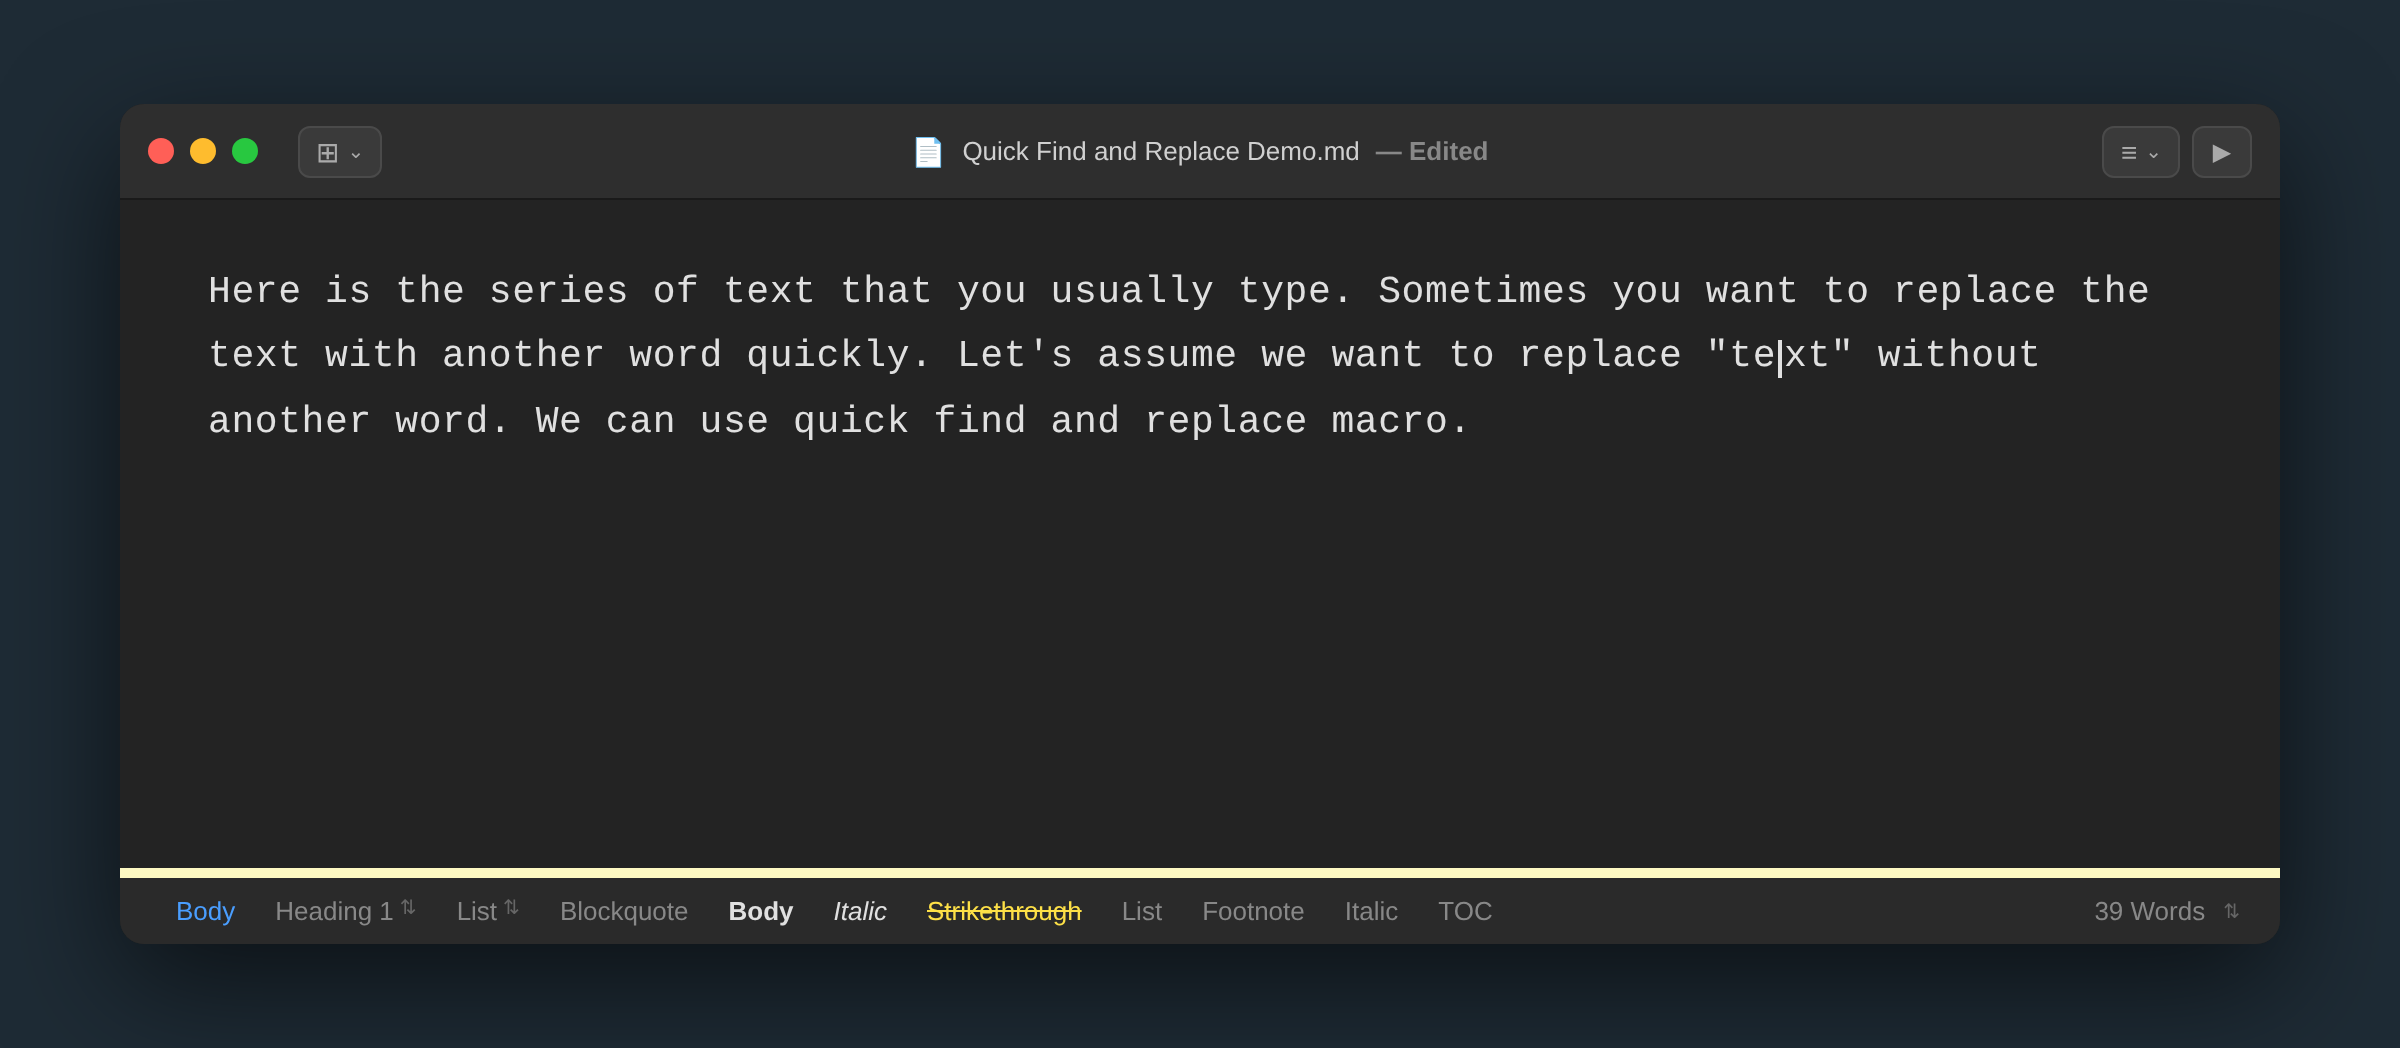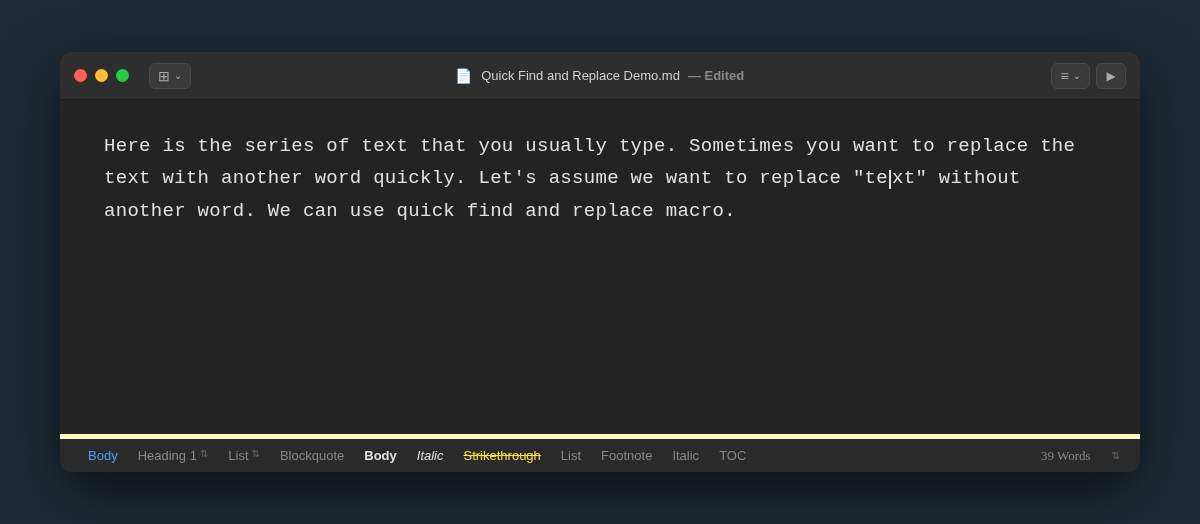--- a/index.html
+++ b/index.html
@@ -211,24 +211,23 @@
       color: #666;
     }
 
     .status-spacer {
       flex: 1;
     }
 
     .word-count {
       display: flex;
       align-items: center;
-      gap: 21px;
+      gap: 9px;
       font-size: 13px;
       color: #888;
-      font-family: Liberation Serif, serif;
     }
   </style>
 </head>
 <body>
 
 <div class="window">
 
   <div class="titlebar">
     <div class="traffic-lights">
       <div class="traffic-light close"></div>

